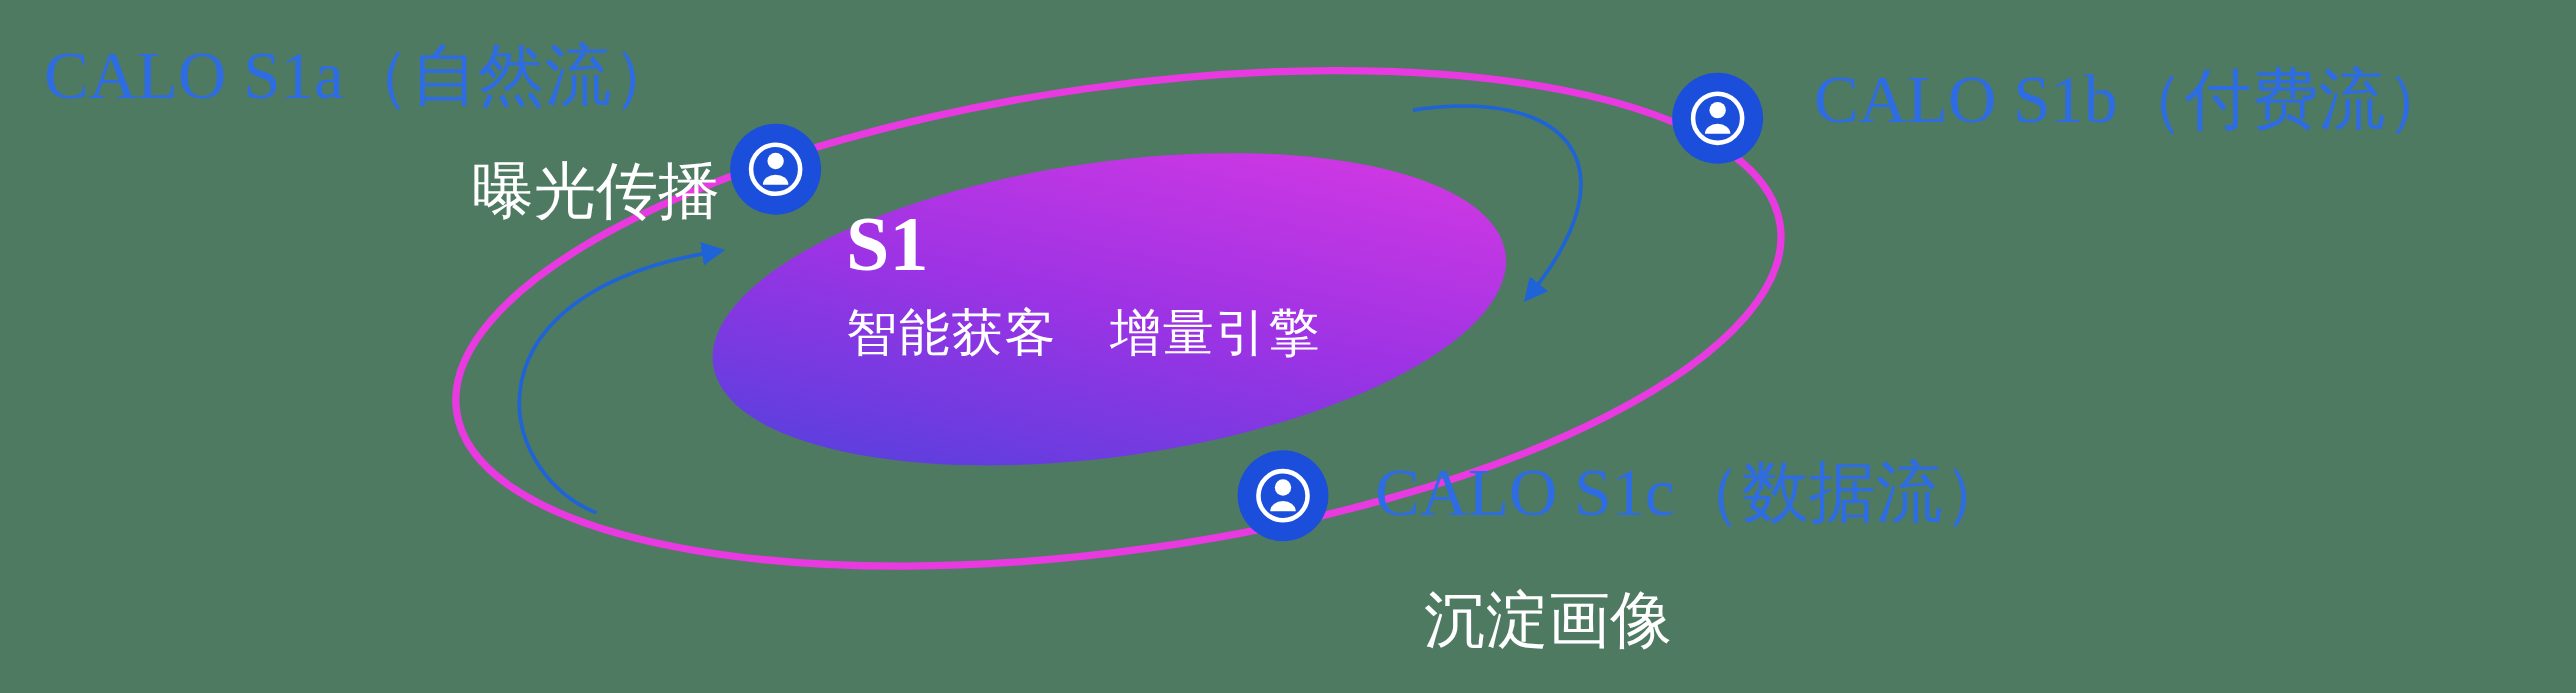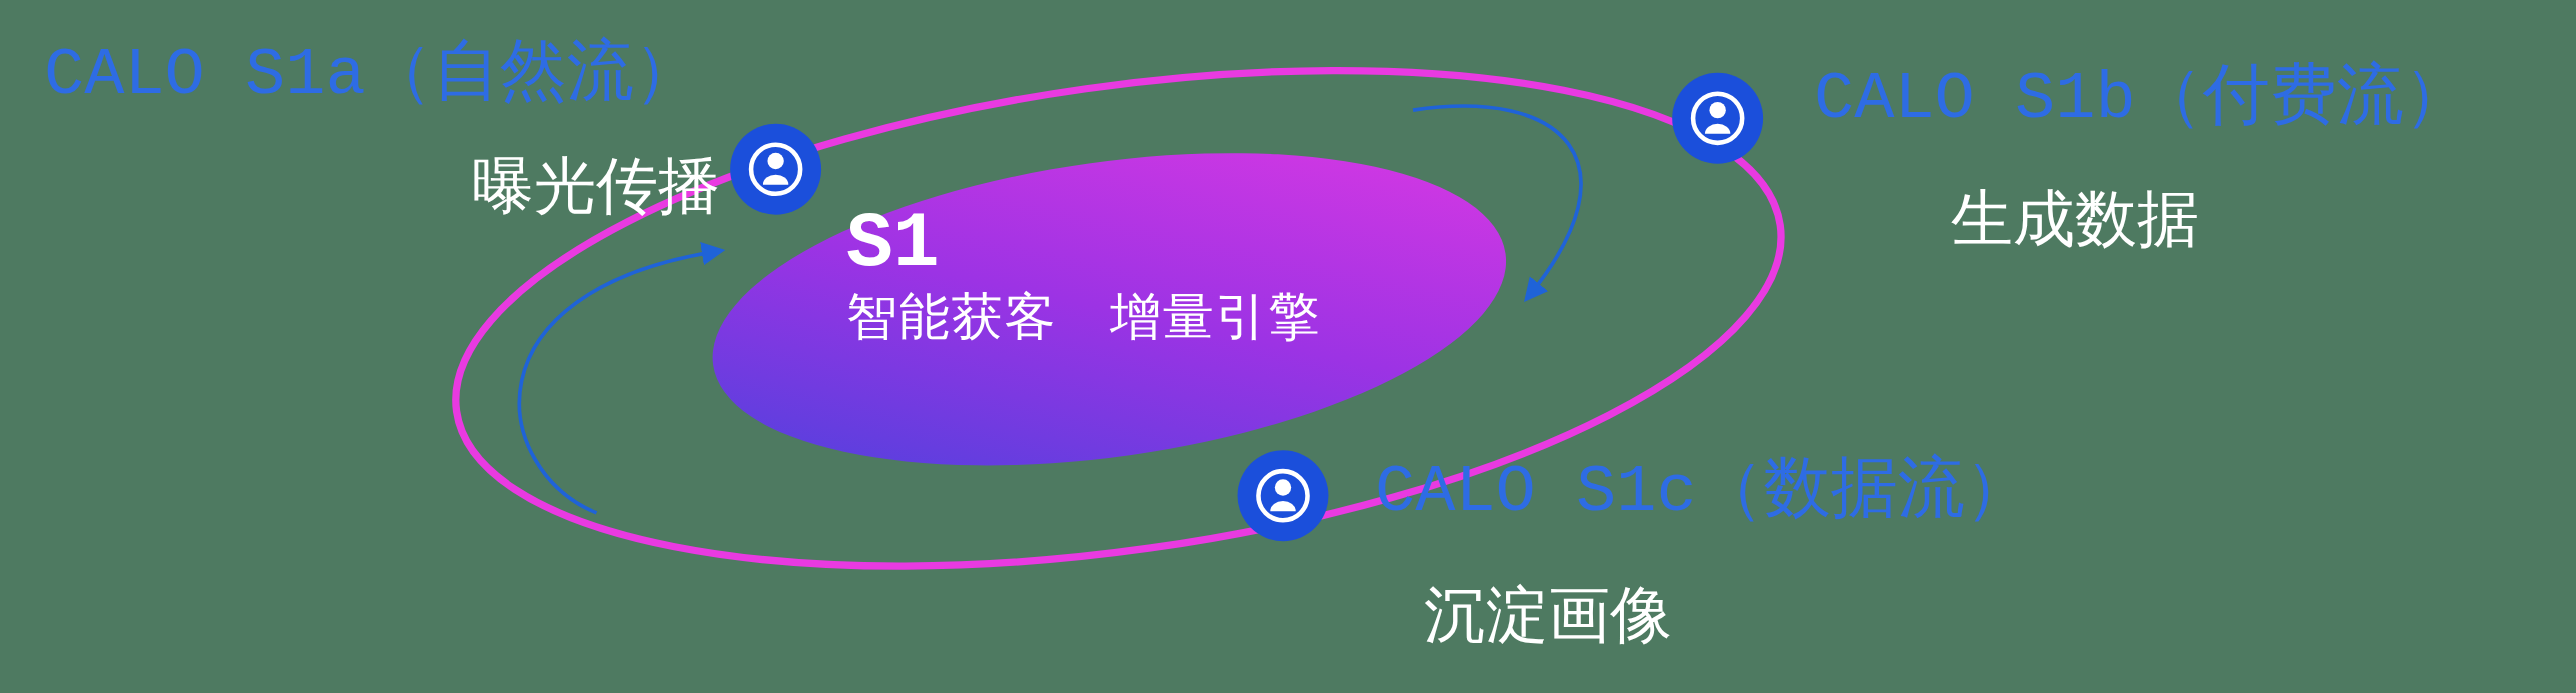--- a/index.html
+++ b/index.html
@@ -2,21 +2,21 @@
 <html style="font-size:14.5px"><head>
 <meta charset="utf-8">
 <style>
   html, body { margin: 0; padding: 0; background: #4e7a61; }
   .stage {
     position: relative;
     width: 2576px;
     height: 694px;
     background: #4e7a61;
     overflow: hidden;
-    font-family: Liberation Mono, monospace;
+    font-family: Liberation Serif, serif;
   }
   .stage > svg { position: absolute; left: 0; top: 0; }
   .calo-label {
     position: absolute;
     color: #2e6ce4;
     font-size: 67px;
     font-weight: 500;
     line-height: 1;
     white-space: nowrap;
   }
@@ -38,21 +38,21 @@
   }
   .core-title {
     font-size: 78px;
     font-weight: 700;
     line-height: 1;
   }
   .core-subtitle {
     font-size: 51px;
     font-weight: 500;
     line-height: 1;
-    margin-top: 12px;
+    margin-top: 25px;
     letter-spacing: 1.8px;
   }
 </style>
 </head>
 <body>
 
 <div class="stage">
 
   <svg width="2576" height="694" viewBox="0 0 2833 763">
     <defs>
@@ -92,21 +92,20 @@
       <circle r="27" fill="none" stroke="#ffffff" stroke-width="5"></circle>
       <circle cy="-9" r="9" fill="#ffffff"></circle>
       <path d="M -14 17 a 14 11 0 0 1 28 0 z" fill="#ffffff"></path>
     </g>
   </svg>
 
   <div class="calo-label" style="left:44px; top:42px;">CALO S1a（自然流）</div>
   <div class="sub-label" style="left:436px; top:160px;margin-left:36px;">曝光传播</div>
 
   <div class="calo-label" style="left:1814px; top:66px;">CALO S1b（付费流）</div>
-  <div class="sub-label" style="left:1951px; top:193px;">生成数据</div>
 
   <div class="calo-label" style="left:1375px; top:459px;">CALO S1c（数据流）</div>
   <div class="sub-label" style="left:1424px; top:589px;text-align:right;">沉淀画像</div>
 
   <div class="core-text">
     <div class="core-title">S1</div>
     <div class="core-subtitle">智能获客　增量引擎</div>
   </div>
 
 </div>

